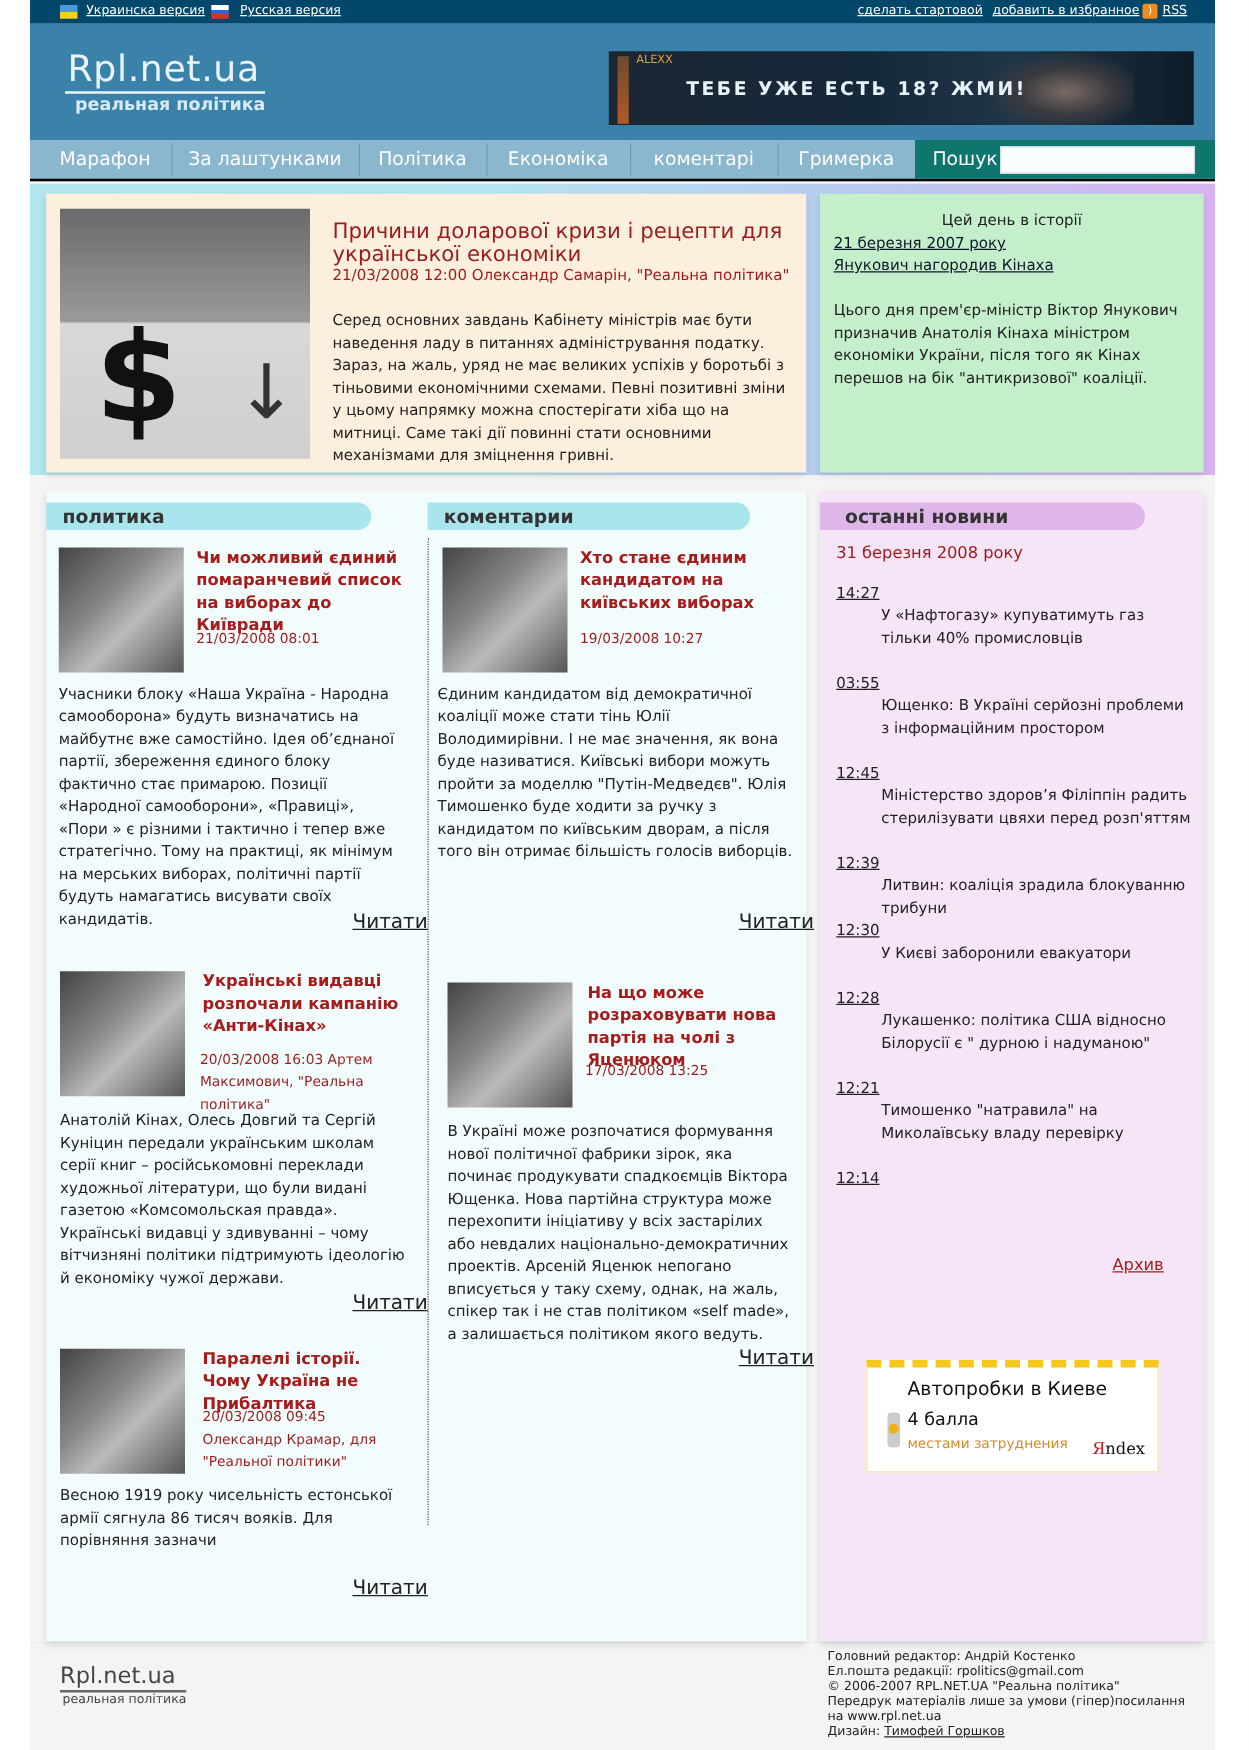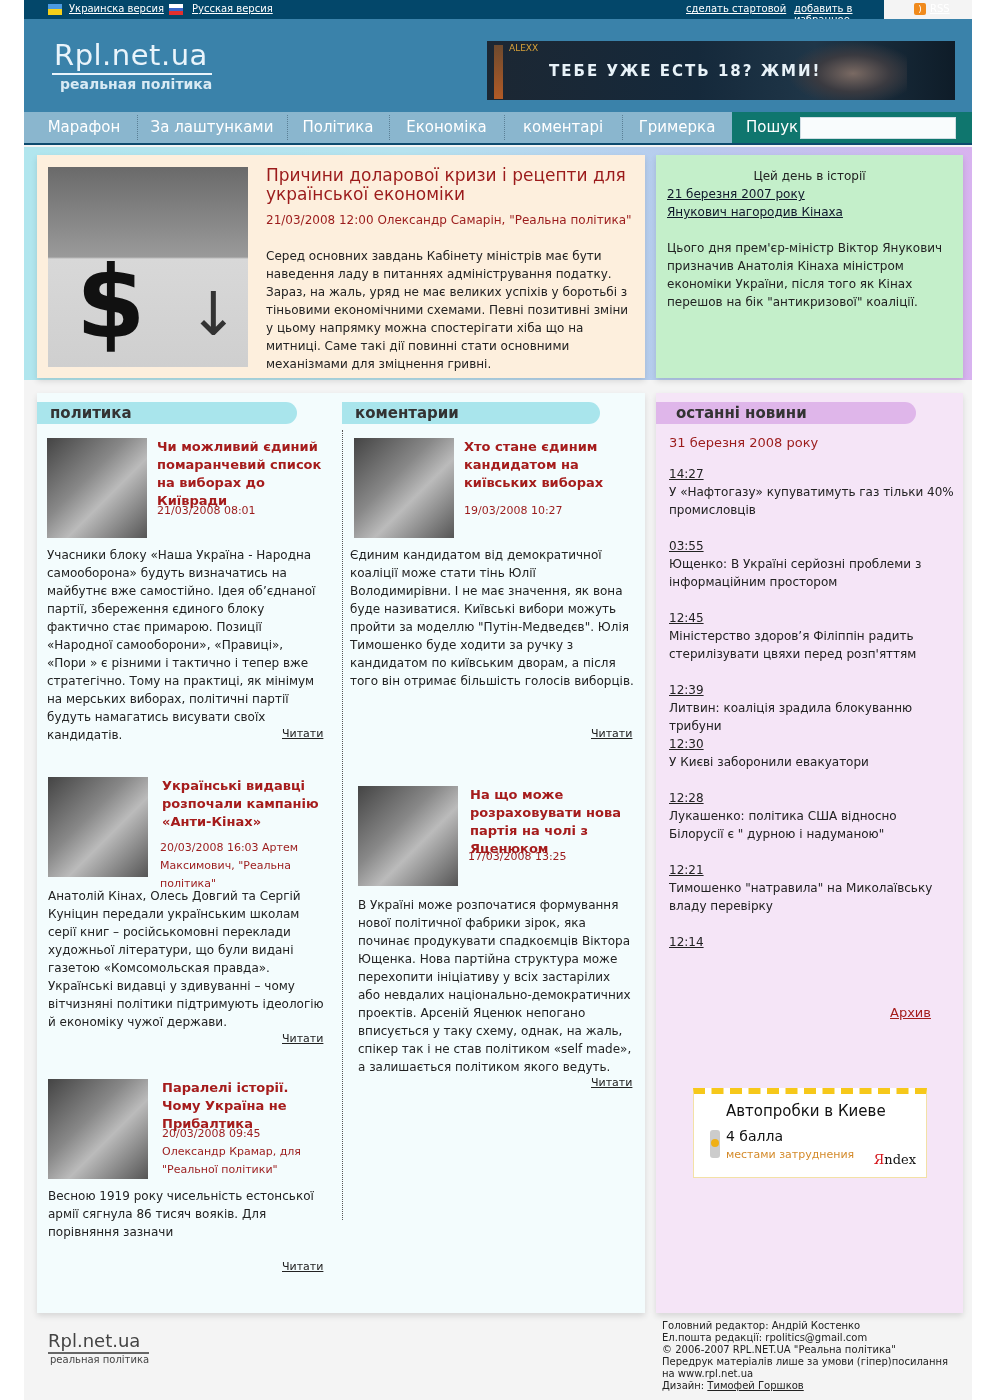--- a/index.html
+++ b/index.html
@@ -1,76 +1,76 @@
 <!DOCTYPE html>
 <html><head>
 <meta charset="utf-8">
 <style>
   * { box-sizing: border-box; margin: 0; padding: 0; }
   body { width: 999px; height: 1400px; background: #ffffff; font-family: "DejaVu Sans", sans-serif; font-size: 12px; color: #222; position: relative; overflow: hidden; }
   a { color: inherit; }
   .page { position: absolute; left: 24px; top: 0; width: 948px; height: 1400px; background: #f4f4f4; }
   
-  .topbar { position: absolute; left: 0; top: 0; width: 860px; height: 19px; background: #03476a; color: #fff; font-size: 10px; text-decoration: underline; }
+  .topbar { position: absolute; left: 0; top: 0; width: 948px; height: 19px; background: #03476a; color: #fff; font-size: 10px; text-decoration: underline; }
   .topbar a { color: #fff; text-decoration: underline; position: absolute; top: 3px; }
   .flag { position: absolute; top: 4px; width: 14px; height: 11px; }
   .flag-ua { background: linear-gradient(#4b9ae0 50%, #f6d01a 50%); }
   .flag-ru { background: linear-gradient(#ffffff 33%, #3a66c8 33%, #3a66c8 66%, #e0302e 66%); }
   .rss-icon { position: absolute; top: 3px; width: 12px; height: 12px; background: #f08a1c; border-radius: 2px; color:#fff; font-size: 9px; line-height: 12px; text-align: center; }
   
   .header { position: absolute; left: 0; top: 19px; width: 948px; height: 93px; background: #3a82aa; }
   .logo { position: absolute; left: 28px; top: 18px; }
   .logo-main { font-family: "DejaVu Sans", sans-serif; font-size: 29px; color: #e9f4fb; border-bottom: 2px solid #e9f4fb; padding: 0 2px; line-height: 36px; letter-spacing: 0.5px; }
   .logo-sub { font-size: 14px; color: #d8eaf4; font-weight: bold; padding-left: 8px; margin-top: 1px; }
   .banner { position: absolute; left: 463px; top: 22px; width: 468px; height: 59px; background: linear-gradient(90deg, #1c2733 0%, #15293b 45%, #1f3648 70%, #0e1c28 100%); overflow: hidden; }
   .banner-bottle { position: absolute; left: 7px; top: 4px; width: 9px; height: 54px; background: linear-gradient(#6e4a2e, #b15a26); }
   .banner-brand { position: absolute; left: 22px; top: 2px; color: #d8a23a; font-size: 9px; line-height: 11px; width: 10px; text-align: center; }
   .banner-text { position: absolute; left: 62px; top: 21px; color: #e8f2f8; font-size: 15px; font-weight: bold; letter-spacing: 2px; }
   .banner-face { position: absolute; left: 300px; top: 0; width: 120px; height: 59px; background: radial-gradient(ellipse at 55% 55%, #7a6a63 0%, #3a3a40 40%, transparent 70%); }
   
-  .nav { position: absolute; left: 0; top: 112px; width: 948px; height: 33px; background: #8ab6ce; border-bottom: 2px solid #0c4a6e; }
+  .nav { position: absolute; left: 0; top: 112px; width: 948px; height: 33px; background: #8ab6ce; border-bottom: 2px solid #000000; }
   .nav-item { position: absolute; top: 0; height: 31px; line-height: 31px; color: #fff; font-size: 15px; text-align: center; text-decoration: none; }
   .nav-sep { position: absolute; top: 3px; width: 0; height: 25px; border-left: 1px dotted #5a7f95; }
   .search-zone { position: absolute; left: 708px; top: 0; width: 240px; height: 31px; background: #0f766e; }
   .search-label { position: absolute; left: 14px; top: 0; line-height: 31px; color: #fff; font-size: 15px; }
   .search-input { position: absolute; left: 68px; top: 5px; width: 156px; height: 22px; border: 1px solid #d0dde4; background: #f9fcfd; }
   
   .backdrop { position: absolute; left: 0; top: 147px; width: 948px; height: 1167px; background: linear-gradient(90deg, #b1e6ee 0%, #b6e3ef 40%, #b7cbee 70%, #d8b3ef 100%); }
   .backdrop-lower { position: absolute; left: 0; top: 380px; width: 948px; height: 934px; background: #f4f4f4; }
   
   .featured { position: absolute; left: 37px; top: 155px; width: 608px; height: 223px; background: #fdefdd; box-shadow: 0 3px 6px rgba(0,0,0,0.12); }
   .featured-img { position: absolute; left: 11px; top: 12px; width: 200px; height: 200px; background: linear-gradient(180deg, #6a6a6a 0%, #9a9a9a 45%, #d8d8d8 46%, #cfcfcf 100%); overflow: hidden; }
   .featured-img .dollar { position: absolute; left: 28px; top: 86px; font-size: 100px; font-weight: bold; color: #111; line-height: 100px; }
   .featured-img .arrow { position: absolute; left: 140px; top: 112px; font-size: 60px; color: #333; }
-  .featured-title { position: absolute; left: 229px; top: 11px; width: 360px; font-size: 17px; color: #9b1b1b; line-height: 19px; }
+  .featured-title { position: absolute; left: 229px; top: 21px; width: 360px; font-size: 17px; color: #9b1b1b; line-height: 19px; }
   .featured-meta { position: absolute; left: 229px; top: 58px; font-size: 12px; color: #9b1b1b; }
   .featured-text { position: absolute; left: 229px; top: 92px; width: 368px; font-size: 12px; line-height: 18px; color: #222; }
   
   .history { position: absolute; left: 656px; top: 155px; width: 307px; height: 223px; background: #c4efca; box-shadow: 0 3px 6px rgba(0,0,0,0.12); padding: 12px 11px; font-size: 12px; line-height: 18px; }
   .history-title { text-align: center; }
   .history-link { display: block; color: #0f172a; text-decoration: underline; }
   .history-text { margin-top: 18px; }
   
   .main-panel { position: absolute; left: 37px; top: 393px; width: 608px; height: 920px; background: #f3fcfd; box-shadow: 0 3px 6px rgba(0,0,0,0.12); }
   .side-panel { position: absolute; left: 656px; top: 393px; width: 307px; height: 920px; background: #f5e5f7; box-shadow: 0 3px 6px rgba(0,0,0,0.12); }
   .col-divider { position: absolute; left: 342px; top: 430px; width: 0; height: 790px; border-left: 1px dotted #555; }
   .section-head { position: absolute; height: 22px; line-height: 22px; font-size: 15px; font-weight: bold; color: #333; padding-left: 13px; border-radius: 0 11px 11px 0; }
   .head-blue { background: #a9e5ec; }
   .head-purple { background: #dfb6ea; padding-left: 20px; }
   .article { position: absolute; }
   .article .thumb { position: absolute; left: 0; top: 0; width: 100px; height: 100px; background: linear-gradient(135deg, #444 0%, #888 40%, #bbb 60%, #555 100%); }
   .article .a-title { position: absolute; font-size: 13px; font-weight: bold; color: #a51c1c; line-height: 18px; }
   .article .a-meta { position: absolute; font-size: 11px; color: #9b1b1b; line-height: 18px; }
   .article .a-text { position: absolute; font-size: 12px; line-height: 18px; color: #222; }
-  .article .a-read { position: absolute; font-size: 11px; color: #222; text-decoration: underline; }
+  .article .a-read { position: absolute; font-size: 16px; color: #222; text-decoration: underline; }
   
   .news-date { position: absolute; left: 669px; top: 435px; font-size: 13px; color: #9b1b1b; }
   .news-item { position: absolute; left: 669px; width: 285px; font-size: 12px; line-height: 18px; }
   .news-time { display: block; color: #222; text-decoration: underline; }
-  .news-title { display: block; color: #222; text-decoration: none; }
+  .news-title { display: block; color: #222; text-decoration: none; margin-left: 36px; }
   .archive-link { position: absolute; left: 890px; top: 1005px; color: #a51c1c; font-size: 13px; text-decoration: underline; }
   
   .traffic { position: absolute; left: 693px; top: 1088px; width: 234px; height: 90px; background: #fff; border: 1px solid #f3e1a6; border-top: 6px dashed #f6c81a; }
   .traffic-title { position: absolute; left: 32px; top: 8px; font-size: 15px; color: #111; }
   .traffic-light { position: absolute; left: 16px; top: 36px; width: 10px; height: 28px; background: #ccc; border-radius: 3px; }
   .traffic-light .dot { position: absolute; left: 1px; top: 9px; width: 8px; height: 8px; border-radius: 50%; background: #f0b015; }
   .traffic-score { position: absolute; left: 32px; top: 34px; font-size: 14px; color: #111; }
   .traffic-desc { position: absolute; left: 32px; top: 54px; font-size: 11px; color: #d48a2a; }
   .traffic-brand { position: absolute; right: 10px; top: 58px; font-family: "DejaVu Serif", serif; font-size: 13px; color: #111; }
   .traffic-brand .y { color: #d4151b; }

